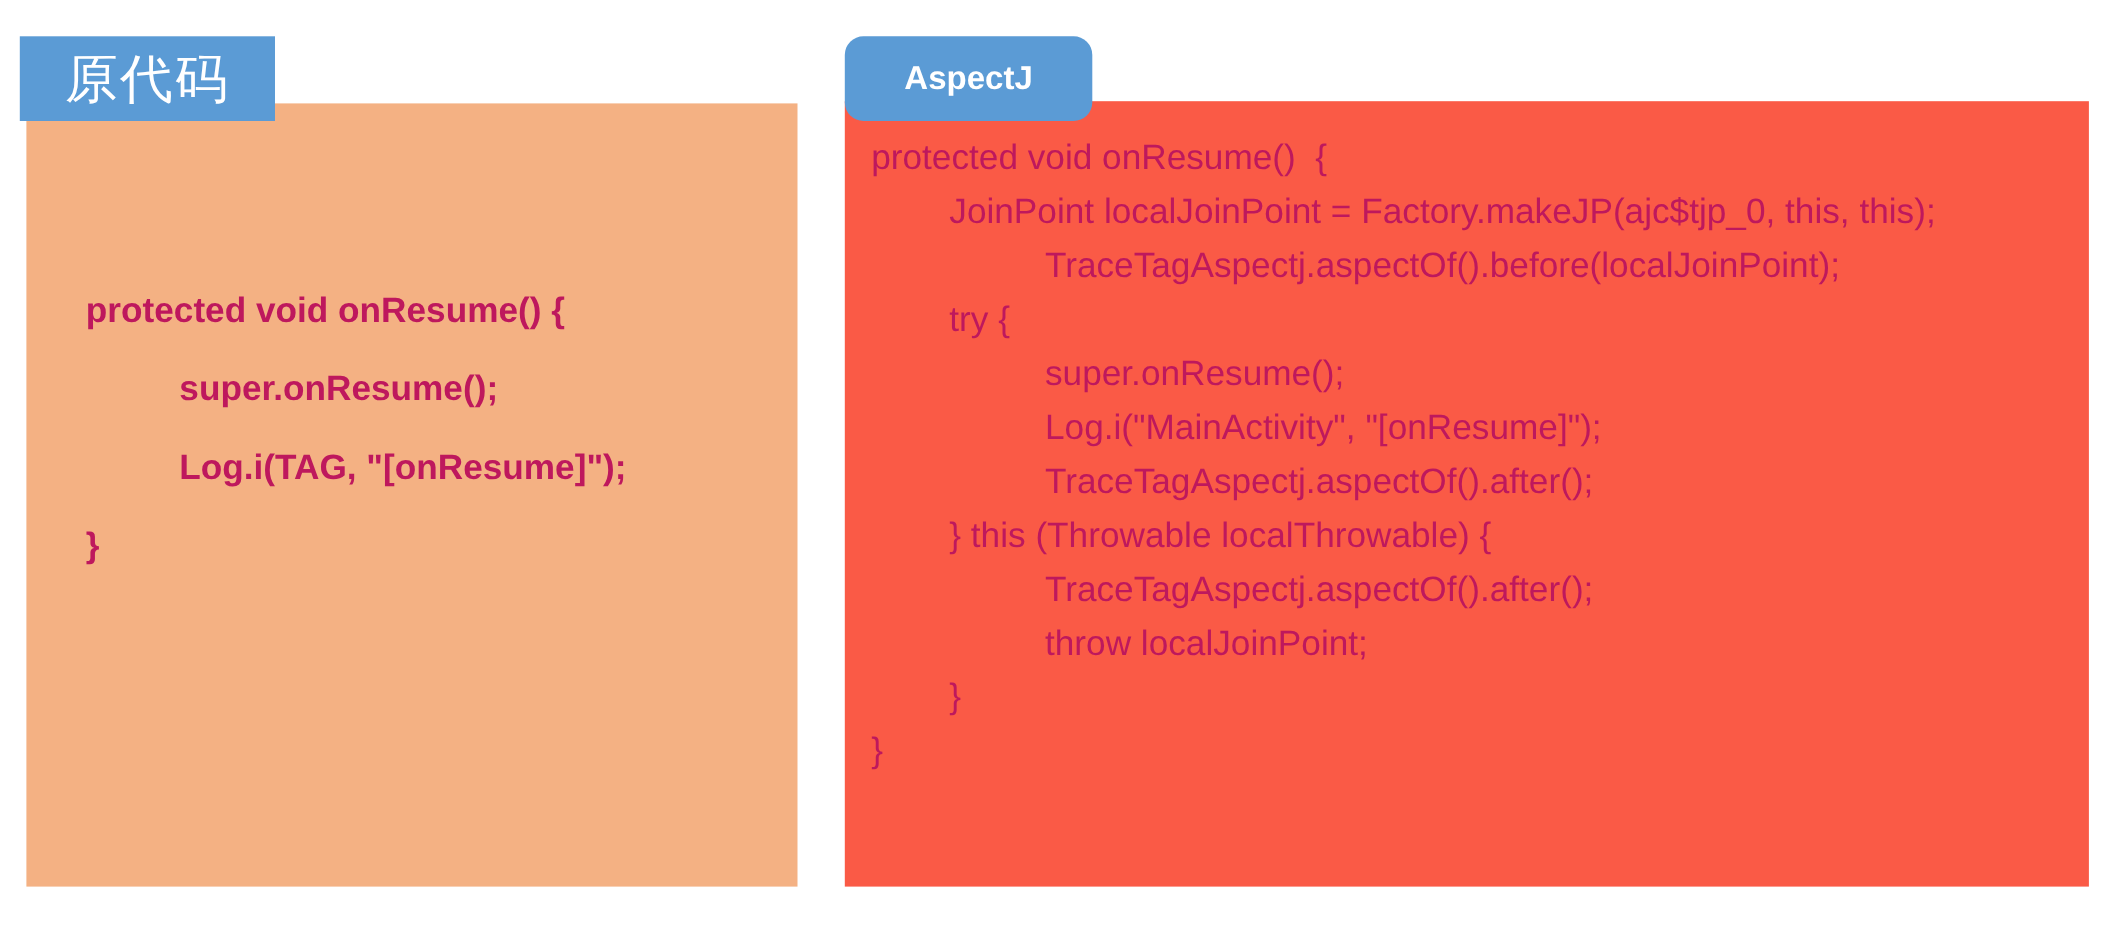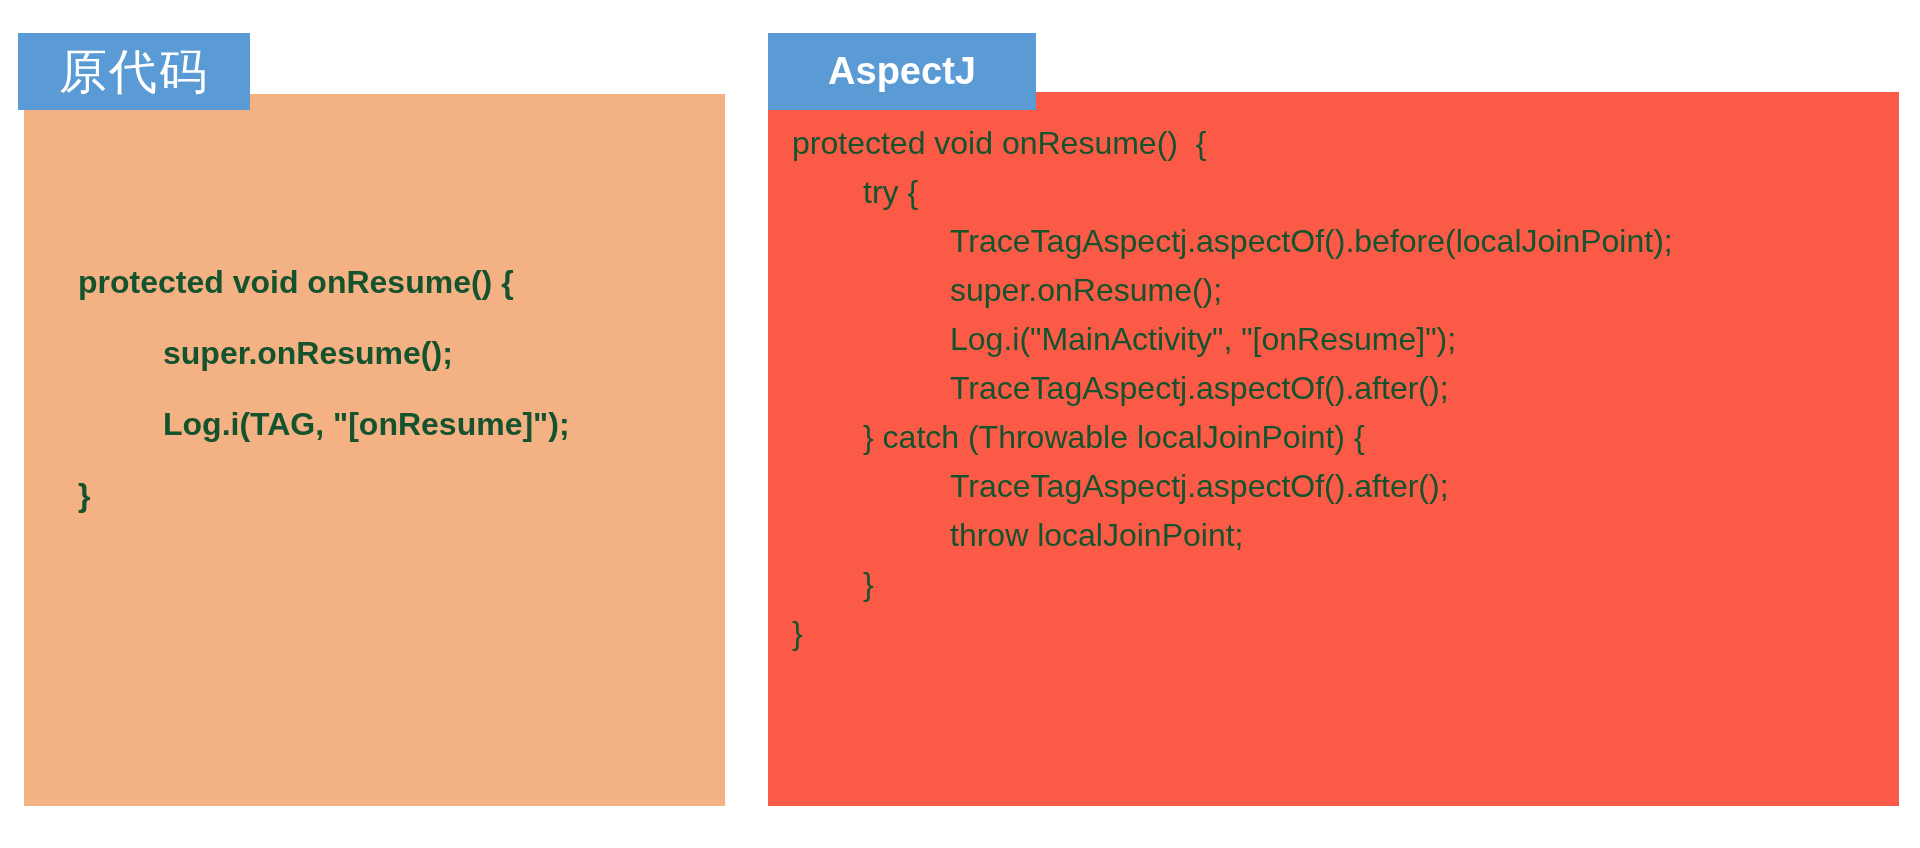--- a/index.html
+++ b/index.html
@@ -34,23 +34,24 @@
     left: 18px;
     width: 232px;
     font-family: "Liberation Serif", "DejaVu Serif", serif;
     font-size: 48px;
     font-weight: 400;
     letter-spacing: 2px;
     justify-content: center;
   }
   .tag-right {
     left: 768px;
-    width: 268px;
-    font-size: 38px;
+    width: 225px;
+    font-size: 30px;
     font-weight: 700;
+    border-radius: 17px;
   }
   
   .panel {
     position: absolute;
     z-index: 1;
   }
   .panel-source {
     left: 24px;
     top: 94px;
     width: 701px;
@@ -60,21 +61,21 @@
   .panel-aspectj {
     left: 768px;
     top: 92px;
     width: 1131px;
     height: 714px;
     background: #fa5a46;
   }
   
   .code {
     position: absolute;
-    color: #14532d;
+    color: #be185d;
     z-index: 3;
   }
   .code-line {
     white-space: pre;
   }
   .code-source {
     left: 78px;
     top: 247px;
     font-size: 32px;
     font-weight: 700;
@@ -119,25 +120,26 @@
   </div>
 
   <div class="tag tag-right">
     <span>AspectJ</span>
   </div>
 
   <div class="panel panel-aspectj"></div>
 
   <div class="code code-aspectj">
     <div class="code-line aj-ind0">protected void onResume()  {</div>
+    <div class="code-line aj-ind1">JoinPoint localJoinPoint = Factory.makeJP(ajc$tjp_0, this, this);</div>
+    <div class="code-line aj-ind2">TraceTagAspectj.aspectOf().before(localJoinPoint);</div>
     <div class="code-line aj-ind1">try {</div>
-    <div class="code-line aj-ind2">TraceTagAspectj.aspectOf().before(localJoinPoint);</div>
     <div class="code-line aj-ind2">super.onResume();</div>
     <div class="code-line aj-ind2">Log.i("MainActivity", "[onResume]");</div>
     <div class="code-line aj-ind2">TraceTagAspectj.aspectOf().after();</div>
-    <div class="code-line aj-ind1">} catch (Throwable localJoinPoint) {</div>
+    <div class="code-line aj-ind1">} this (Throwable localThrowable) {</div>
     <div class="code-line aj-ind2">TraceTagAspectj.aspectOf().after();</div>
     <div class="code-line aj-ind2">throw localJoinPoint;</div>
     <div class="code-line aj-ind1">}</div>
     <div class="code-line aj-ind0">}</div>
   </div>
 
 </div>
 
 </body></html>

